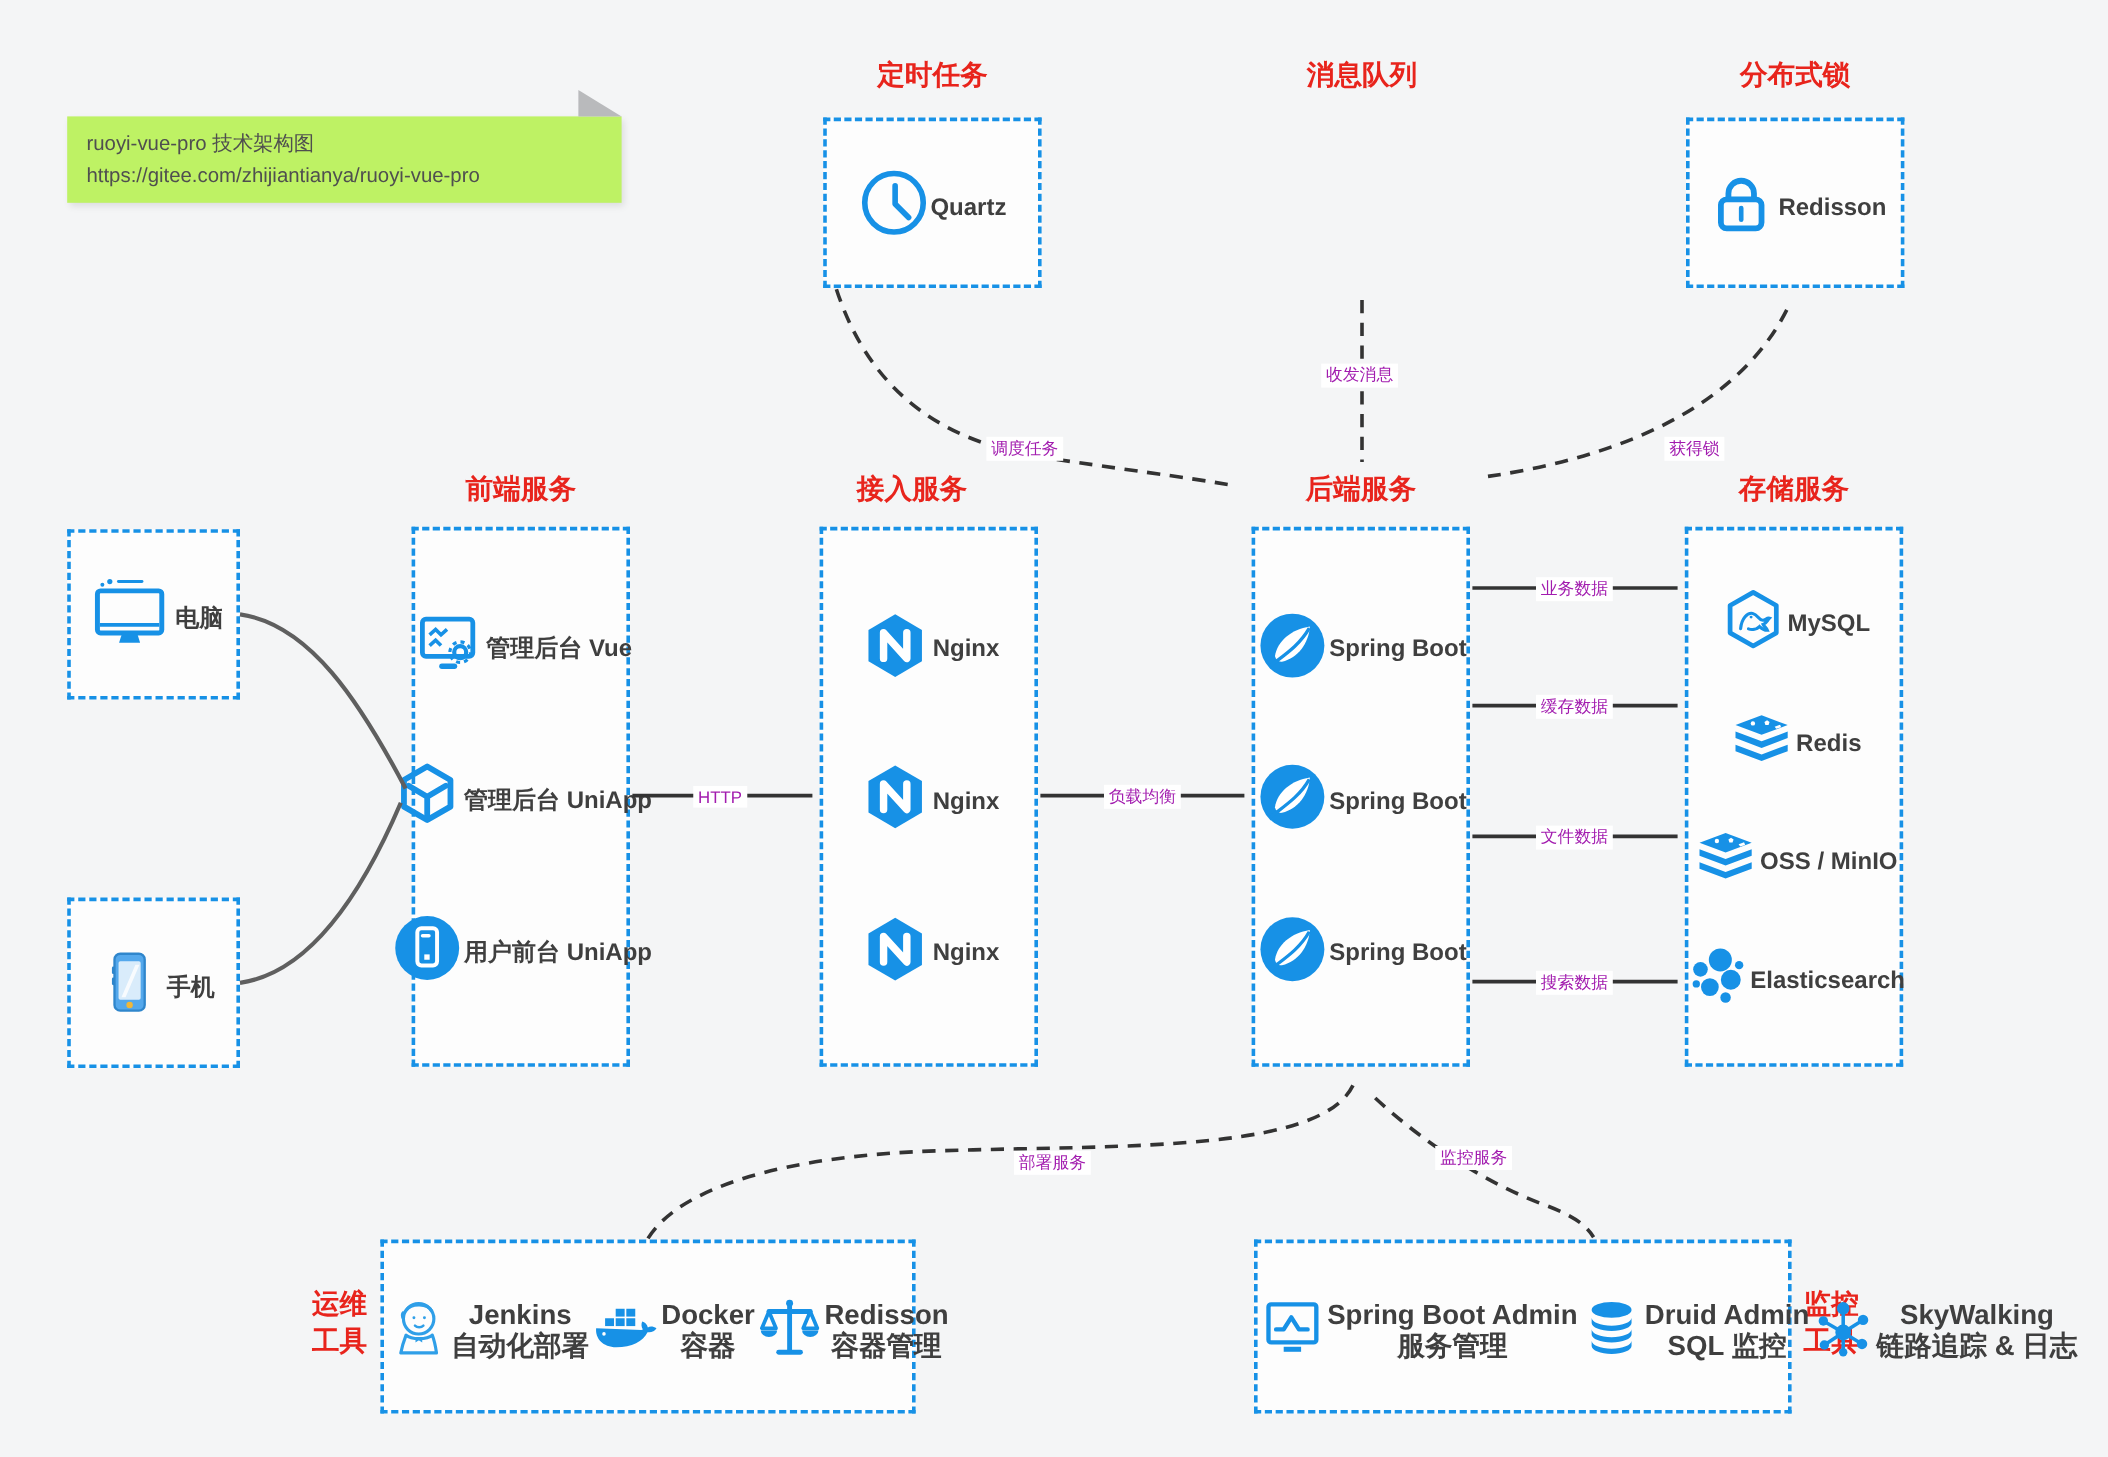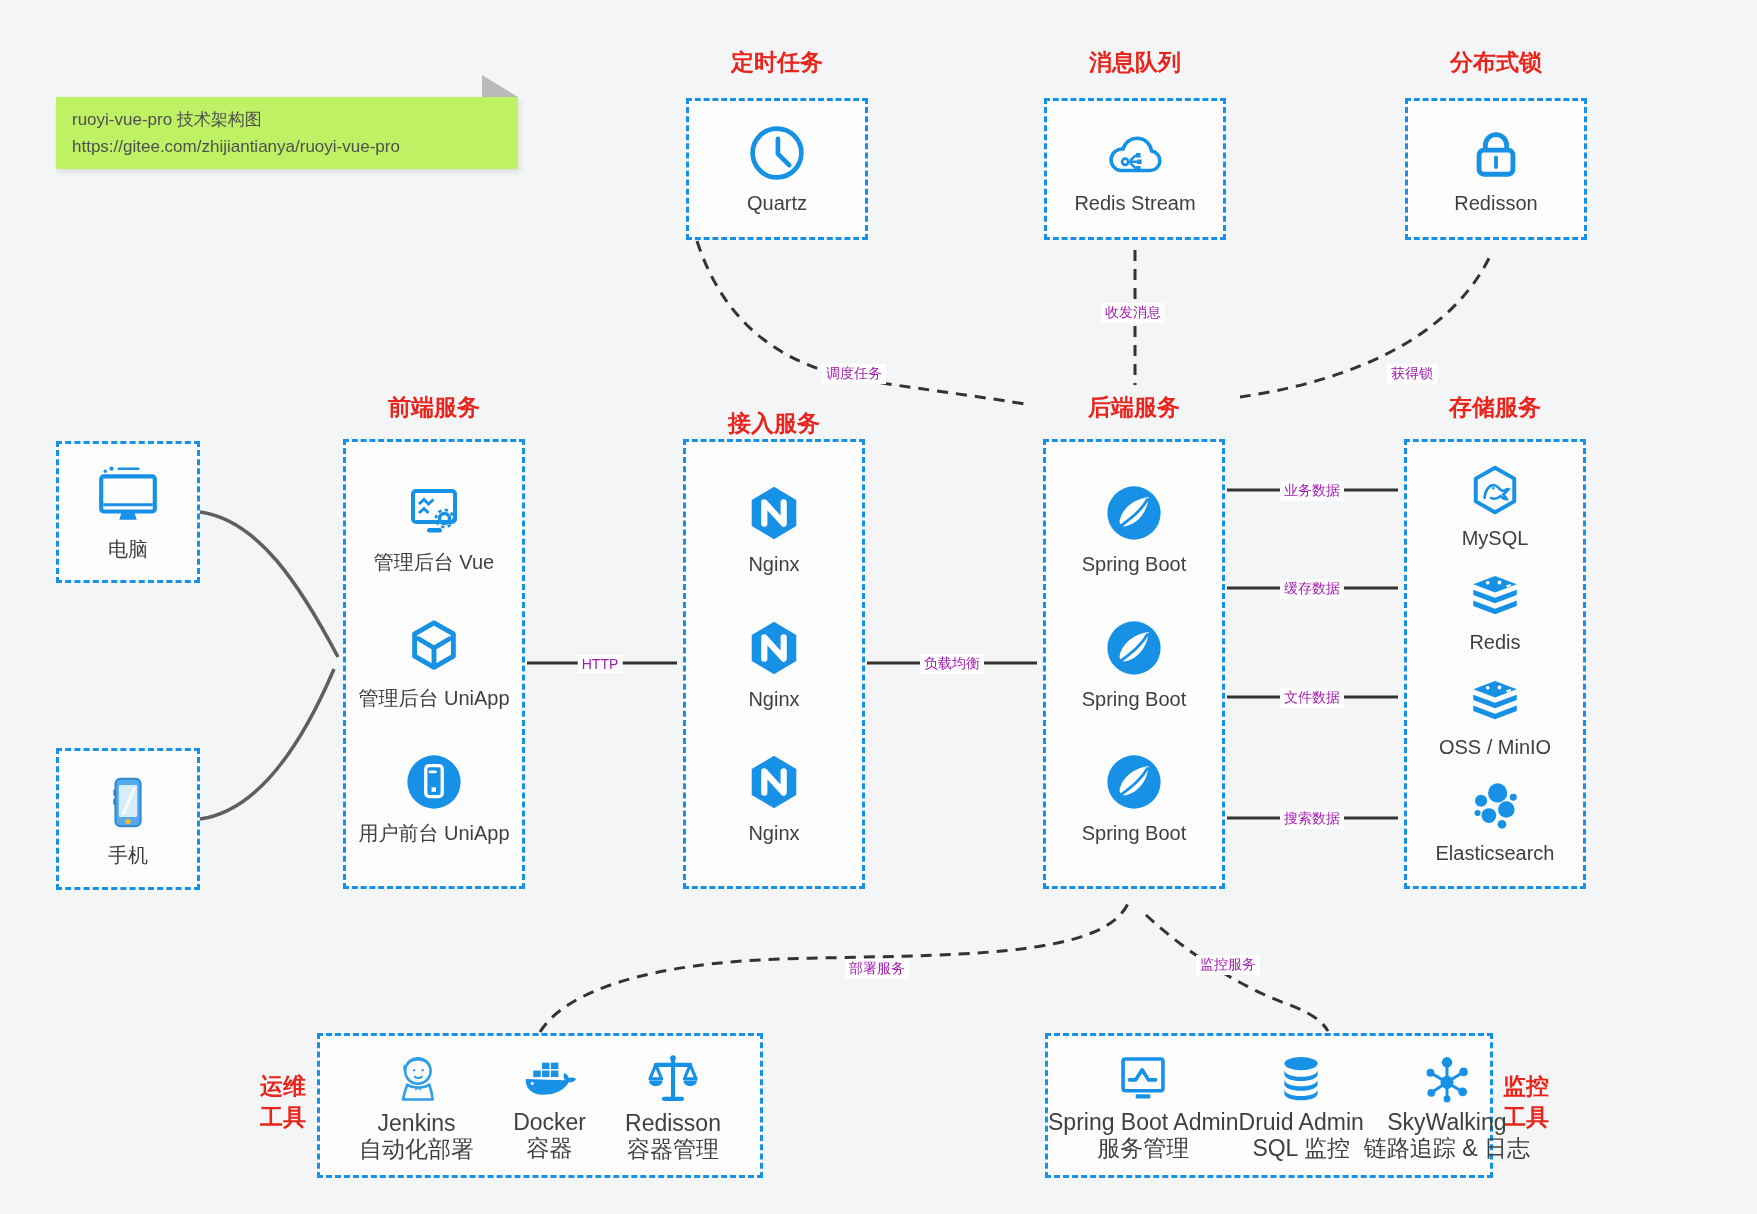--- a/index.html
+++ b/index.html
@@ -14,21 +14,21 @@
           border-right:36px solid transparent; border-bottom:22px solid #b9babc; }
 
   
   .dash-box { position:absolute; border:3px dashed #1791e6; background:#fdfdfd;
           display:flex; flex-direction:column; justify-content:space-evenly; align-items:center; }
   .dash-box.row { flex-direction:row; }
 
   .group-title { position:absolute; color:#e8241c; font-size:23px; font-weight:bold;
           text-align:center; white-space:nowrap; line-height:31px; }
 
-  .node { display:flex; flex-direction:column; align-items:center; }
+  .node { display:flex; flex-direction:row; align-items:center;font-weight:bold; }
   .node-label { font-size:20px; color:#3f3f3f; margin-top:7px; text-align:center;
           white-space:nowrap; line-height:26px; }
   .node-label.two { margin-top:4px; font-size:23px; }
 
   
   #t-quartz  { left:686px;  top:98px; width:182px; height:142px; }
   #t-mq      { left:1044px; top:98px; width:182px; height:142px; }
   #t-lock    { left:1405px; top:98px; width:182px; height:142px; }
   #tt-quartz { left:686px;  top:47px; width:182px; }
   #tt-mq     { left:1044px; top:47px; width:182px; }
@@ -37,21 +37,21 @@
   
   #c-pc    { left:56px; top:441px; width:144px; height:142px; }
   #c-phone { left:56px; top:748px; width:144px; height:142px; }
 
   
   #g-front   { left:343px;  top:439px; width:182px; height:450px; }
   #g-gate    { left:683px;  top:439px; width:182px; height:450px; }
   #g-back    { left:1043px; top:439px; width:182px; height:450px; }
   #g-store   { left:1404px; top:439px; width:182px; height:450px; }
   #gt-front  { left:343px;  top:392px; width:182px; }
-  #gt-gate   { left:683px;  top:392px; width:182px;margin-top:16px; }
+  #gt-gate   { left:669px;  top:392px; width:182px; }
   #gt-back   { left:1043px; top:392px; width:182px; }
   #gt-store  { left:1404px; top:392px; width:182px; }
 
   
   #g-ops { left:317px;  top:1033px; width:446px; height:145px; }
   #g-mon { left:1045px; top:1033px; width:448px; height:145px; }
   #st-ops { left:238px;  top:1071px; width:68px; text-align:right; }
   #st-mon { left:1503px; top:1071px; width:68px; text-align:left; }
 
   
@@ -94,33 +94,20 @@
   <div class="dash-box" id="t-quartz">
     <div class="node">
       <svg width="60" height="60" viewBox="0 0 64 64">
         <circle cx="32" cy="32" r="26" fill="none" stroke="#1791e6" stroke-width="5"></circle>
         <path d="M33,17 L33,33 L45,45" fill="none" stroke="#1791e6" stroke-width="5" stroke-linecap="round" stroke-linejoin="round"></path>
       </svg>
       <div class="node-label">Quartz</div>
     </div>
   </div>
 
-  <div class="dash-box" id="t-mq">
-    <div class="node">
-      <svg width="66" height="60" viewBox="0 0 64 58">
-        <path d="M18,46 h29 a9.5,9.5 0 0 0 1,-18.9 a14,14 0 0 0 -27.5,-1.9 a10,10 0 0 0 -2.5,20.8 z" fill="none" stroke="#1791e6" stroke-width="3.4" stroke-linejoin="round"></path>
-        <circle cx="22.5" cy="37.5" r="3" fill="none" stroke="#1791e6" stroke-width="2.6"></circle>
-        <path d="M25.5,37.5 L34,37.5 M27.5,36 L33,31 M27.5,39 L33,44" fill="none" stroke="#1791e6" stroke-width="2.4"></path>
-        <rect x="33" y="29" width="4.4" height="4.4" fill="#1791e6"></rect>
-        <rect x="34" y="35.3" width="4.4" height="4.4" fill="#1791e6"></rect>
-        <rect x="33" y="41.6" width="4.4" height="4.4" fill="#1791e6"></rect>
-      </svg>
-      <div class="node-label">Redis Stream</div>
-    </div>
-  </div>
 
   <div class="dash-box" id="t-lock">
     <div class="node">
       <svg width="62" height="60" viewBox="0 0 64 62">
         <path d="M21,28 v-5 a11,11 0 0 1 22,0 v5" fill="none" stroke="#1791e6" stroke-width="5"></path>
         <rect x="14.5" y="28" width="35" height="25" rx="5" fill="none" stroke="#1791e6" stroke-width="5"></rect>
         <line x1="32" y1="35.5" x2="32" y2="45.5" stroke="#1791e6" stroke-width="4" stroke-linecap="round"></line>
       </svg>
       <div class="node-label">Redisson</div>
     </div>

